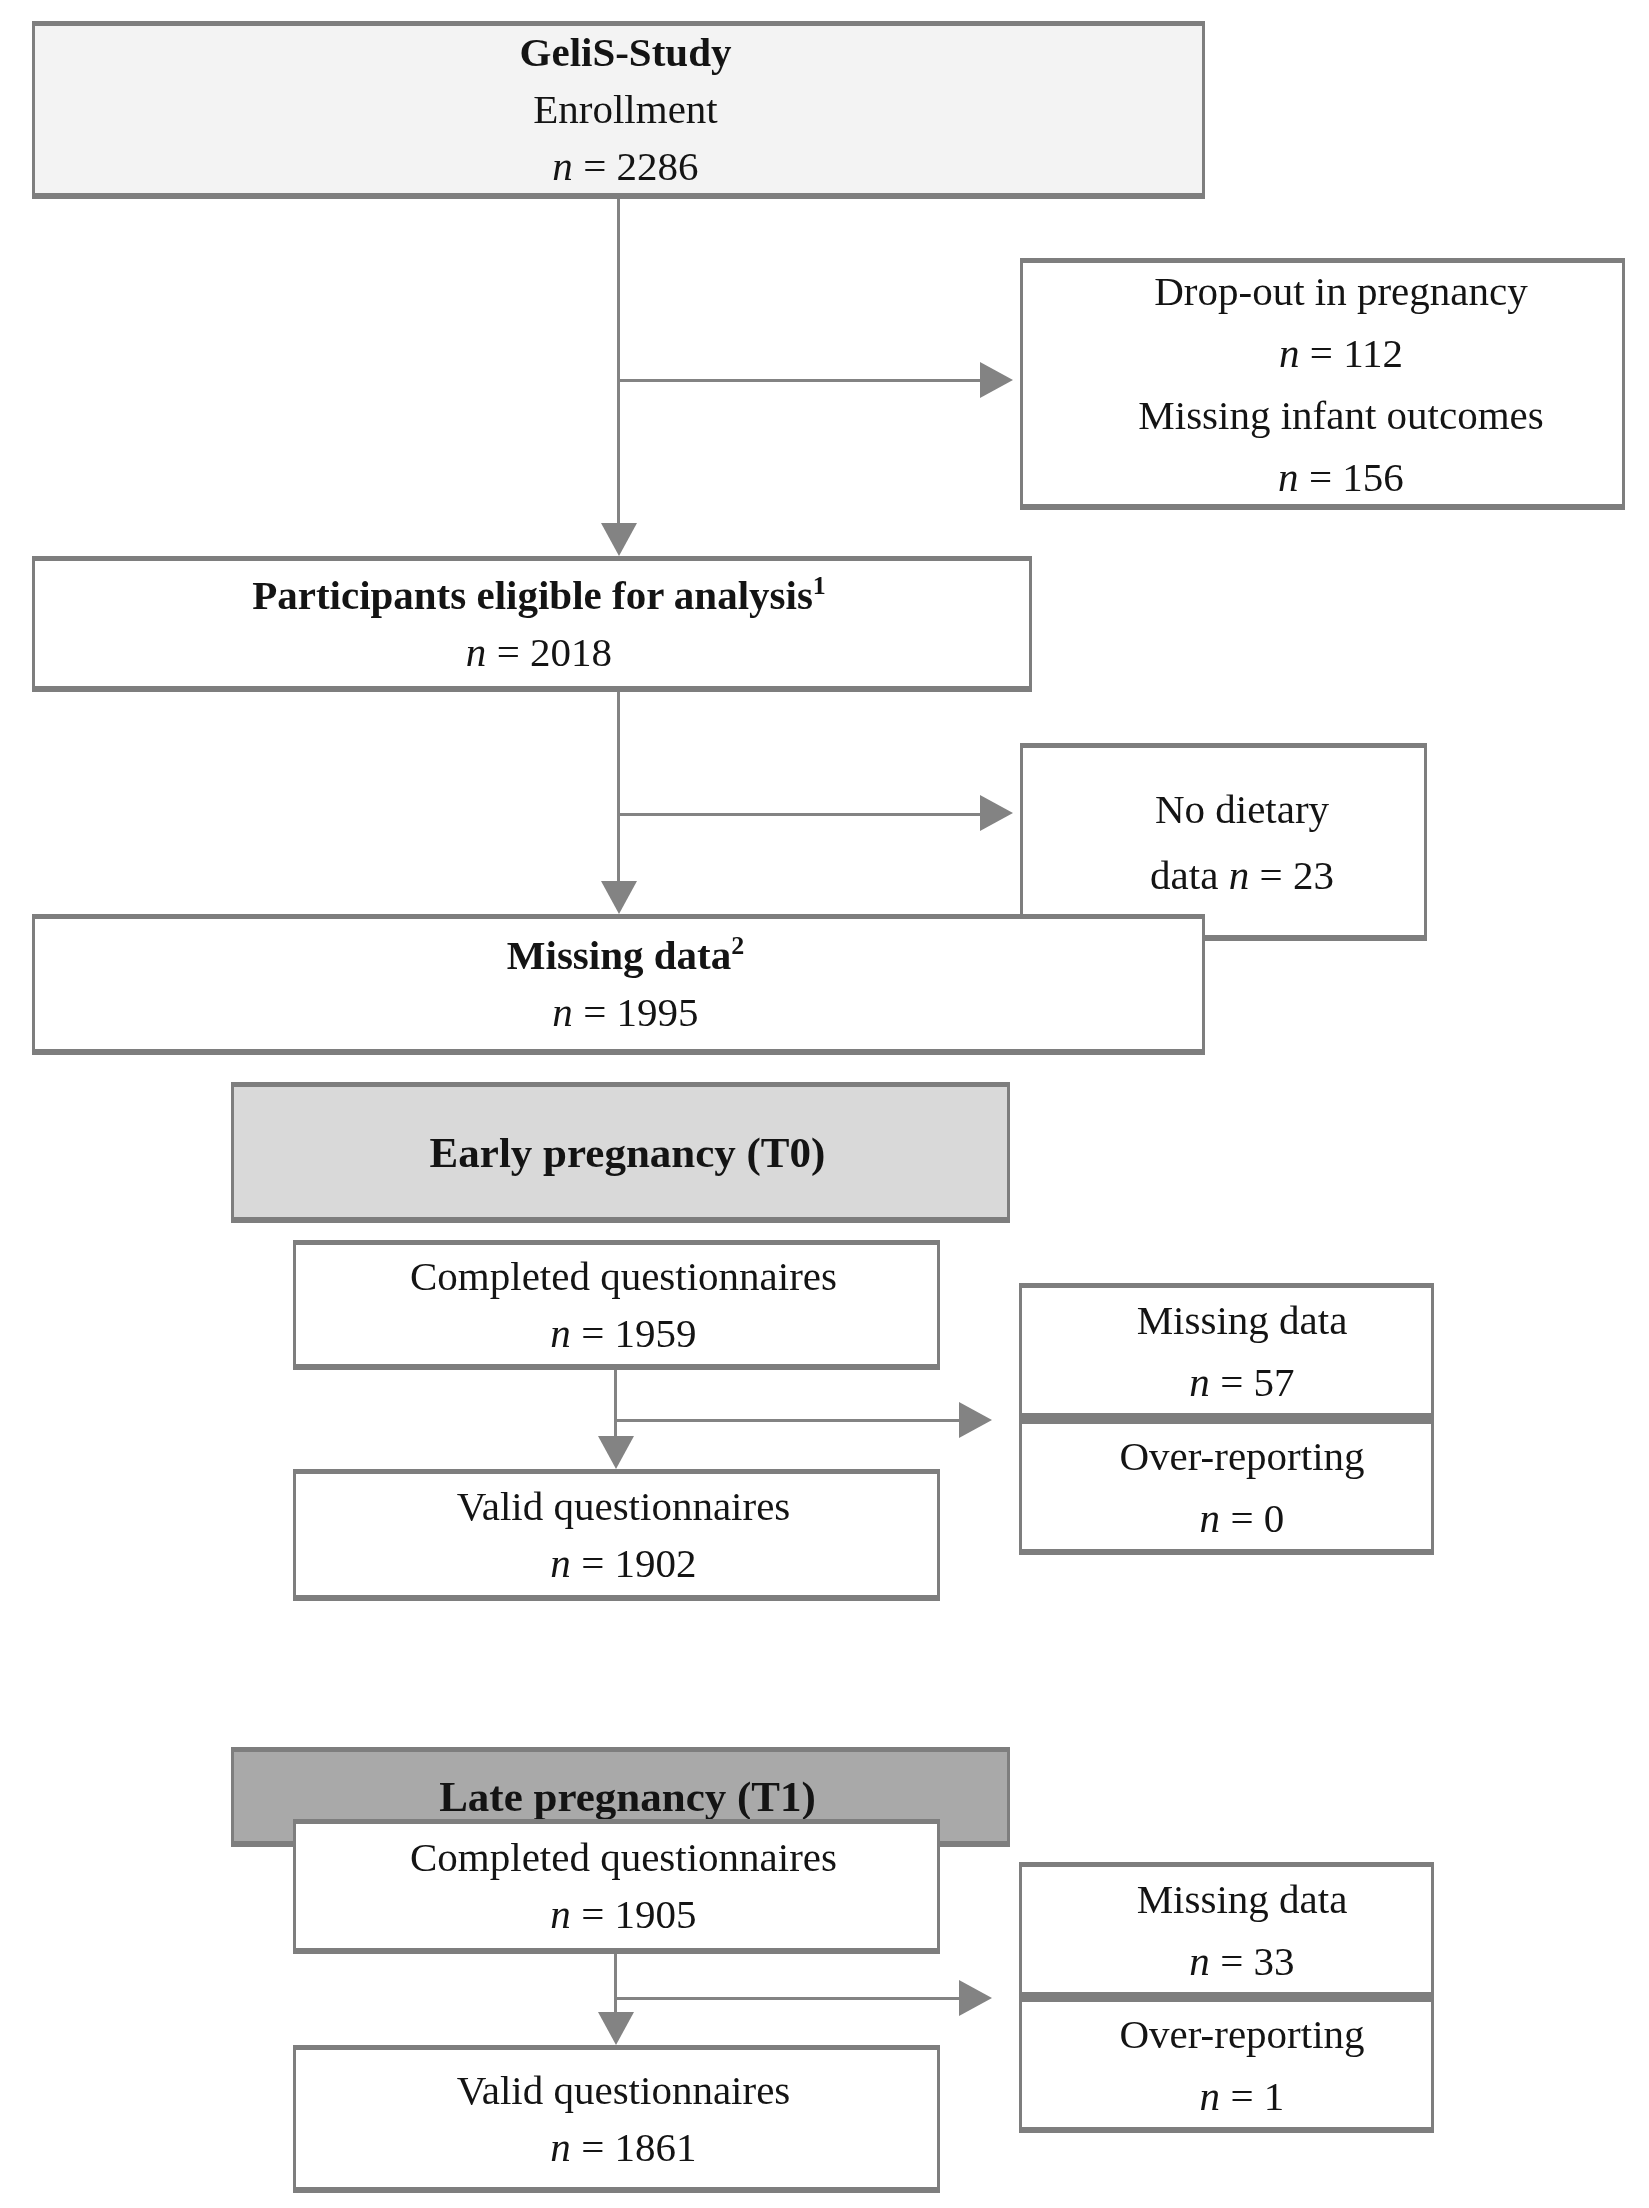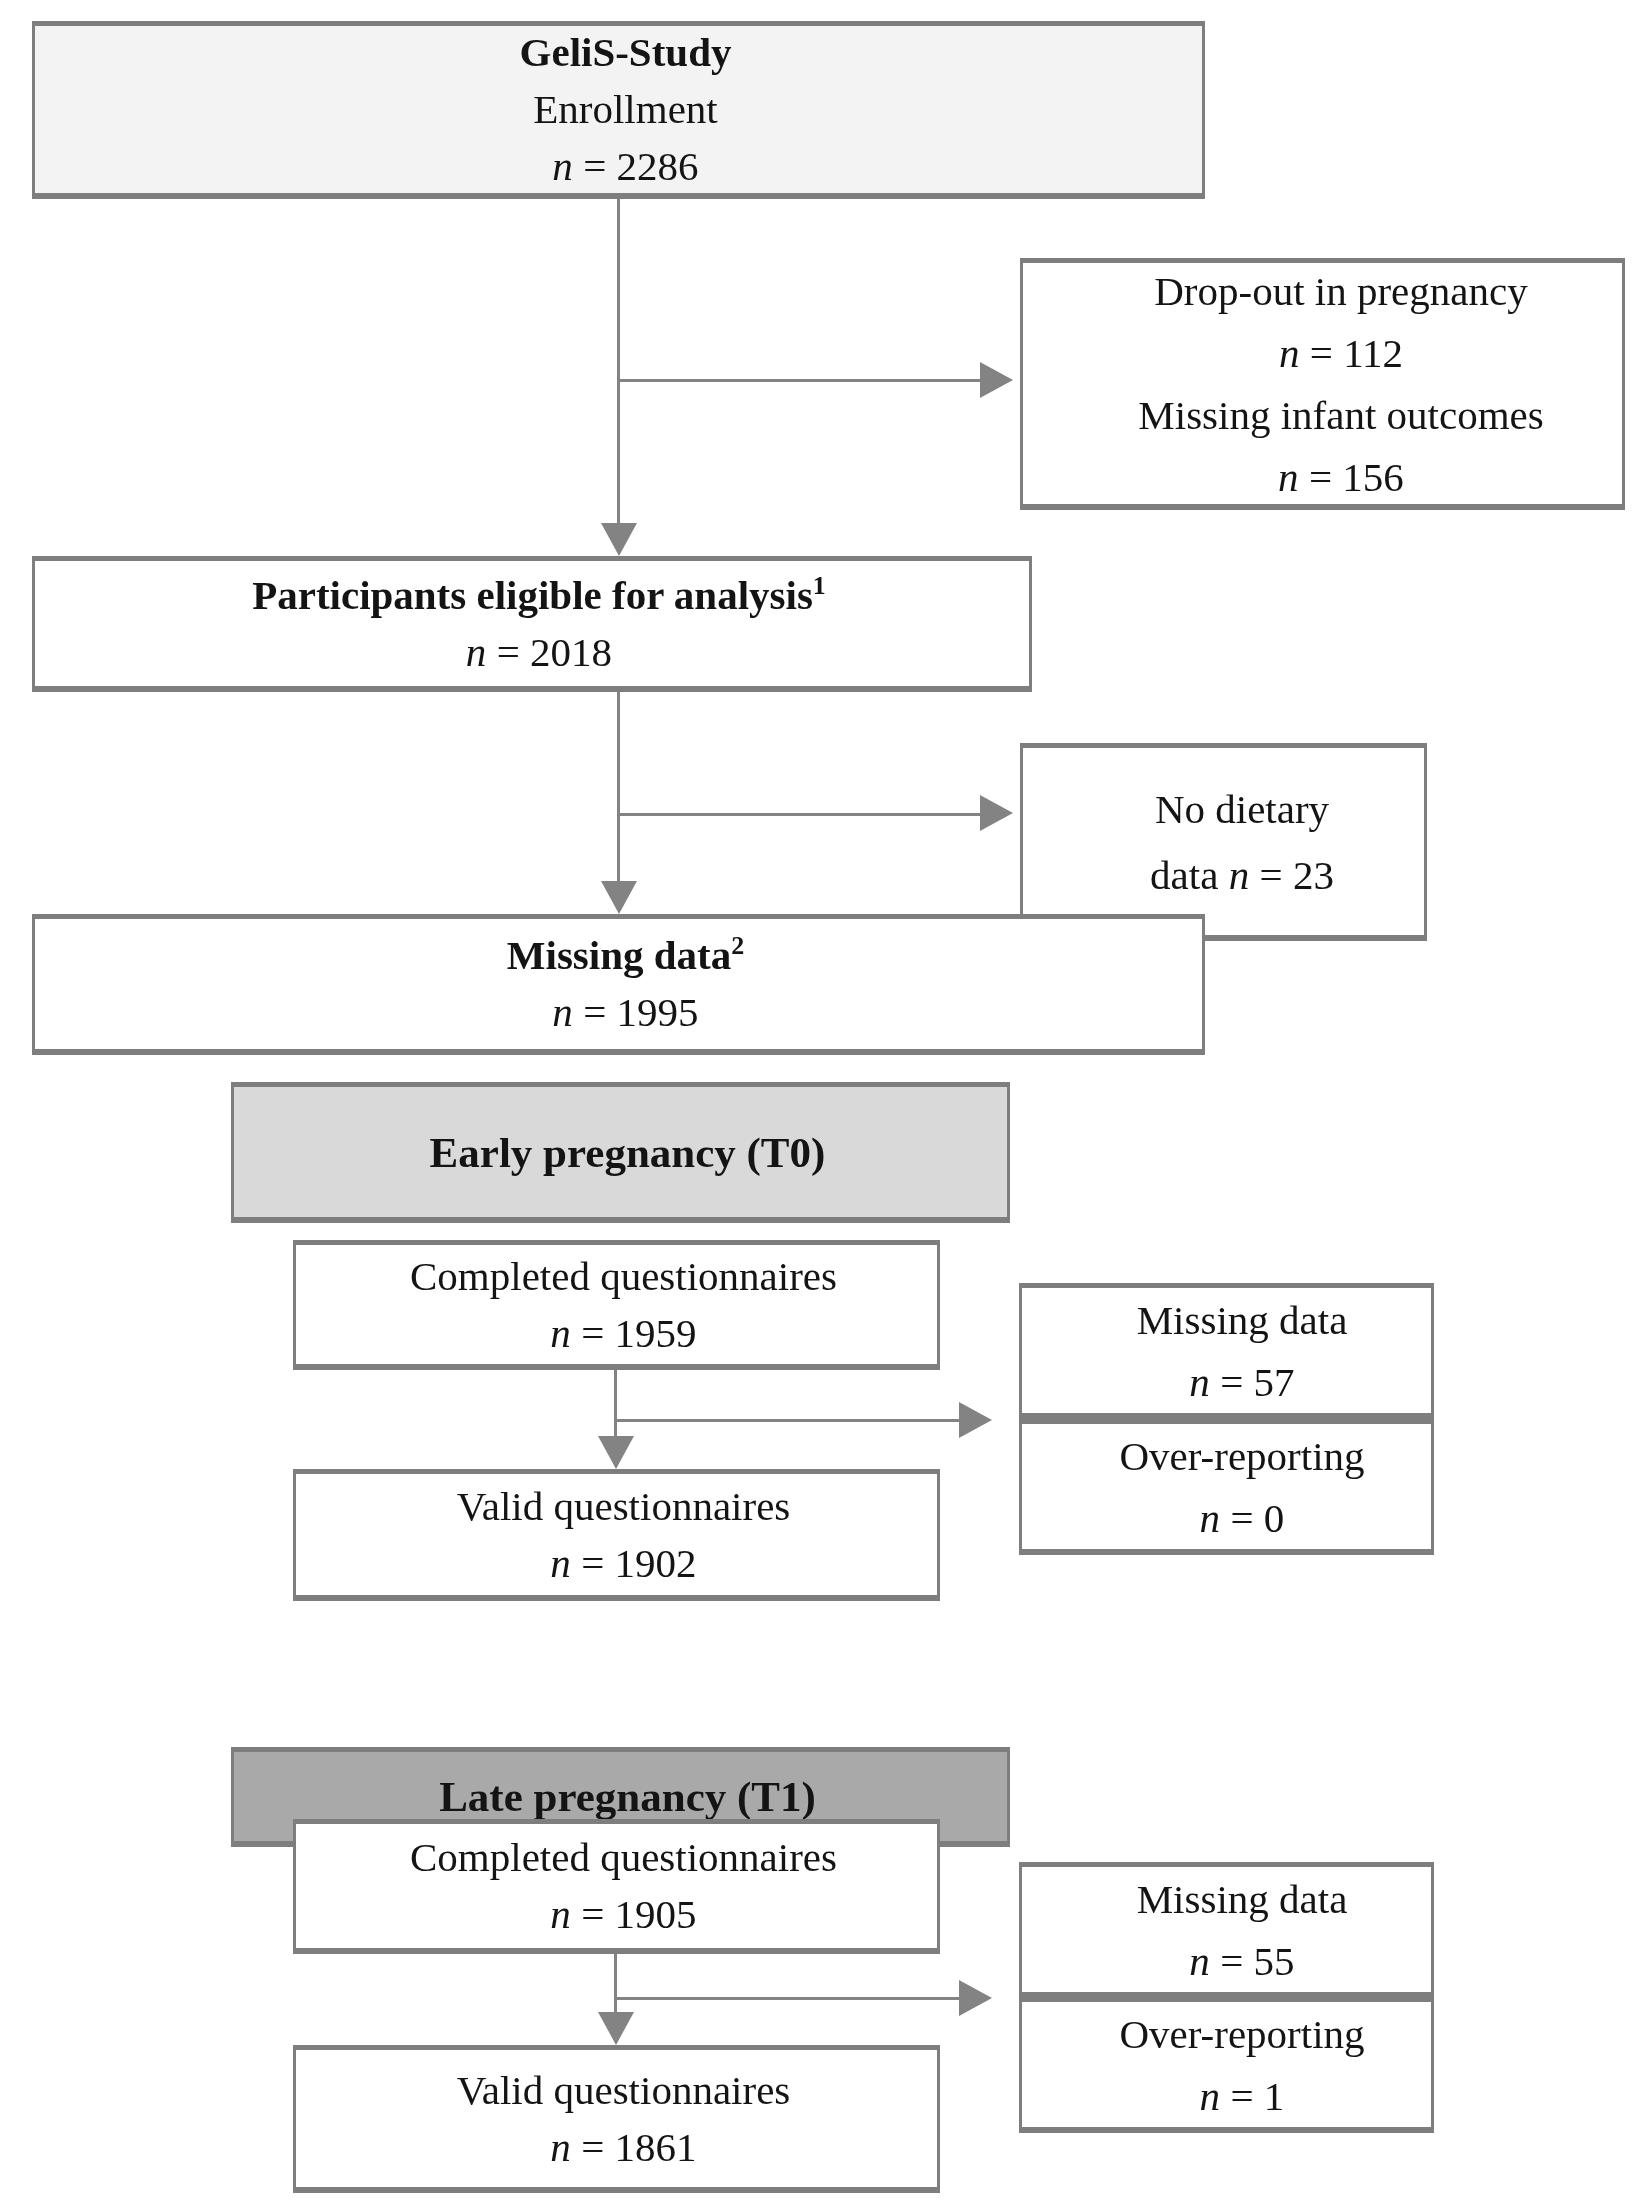--- a/index.html
+++ b/index.html
@@ -131,21 +131,21 @@
     <div class="t"><span class="it">n</span><span class="nv">= 1905</span></div>
   </div>
 
   <div class="vline" style="left:614px;top:1954px;height:60px;"></div>
   <div class="ah-down" style="left:598px;top:2012px;"></div>
   <div class="hline" style="left:616px;top:1997px;width:343px;"></div>
   <div class="ah-right" style="left:959px;top:1980px;"></div>
 
   <div class="box leftal" style="left:1019px;top:1862px;width:415px;height:136px;padding-left:31px;">
     <div class="t-side">Missing data</div>
-    <div class="t-side"><span class="it">n</span><span class="nv">= 55</span></div>
+    <div class="t-side"><span class="it">n</span><span class="nv">= 33</span></div>
   </div>
   <div class="box leftal" style="left:1019px;top:1997px;width:415px;height:136px;padding-left:31px;">
     <div class="t-side">Over-reporting</div>
     <div class="t-side"><span class="it">n</span><span class="nv">= 1</span></div>
   </div>
 
   <div class="box center" style="left:293px;top:2045px;width:647px;height:148px;">
     <div class="t">Valid questionnaires</div>
     <div class="t"><span class="it">n</span><span class="nv">= 1861</span></div>
   </div>

